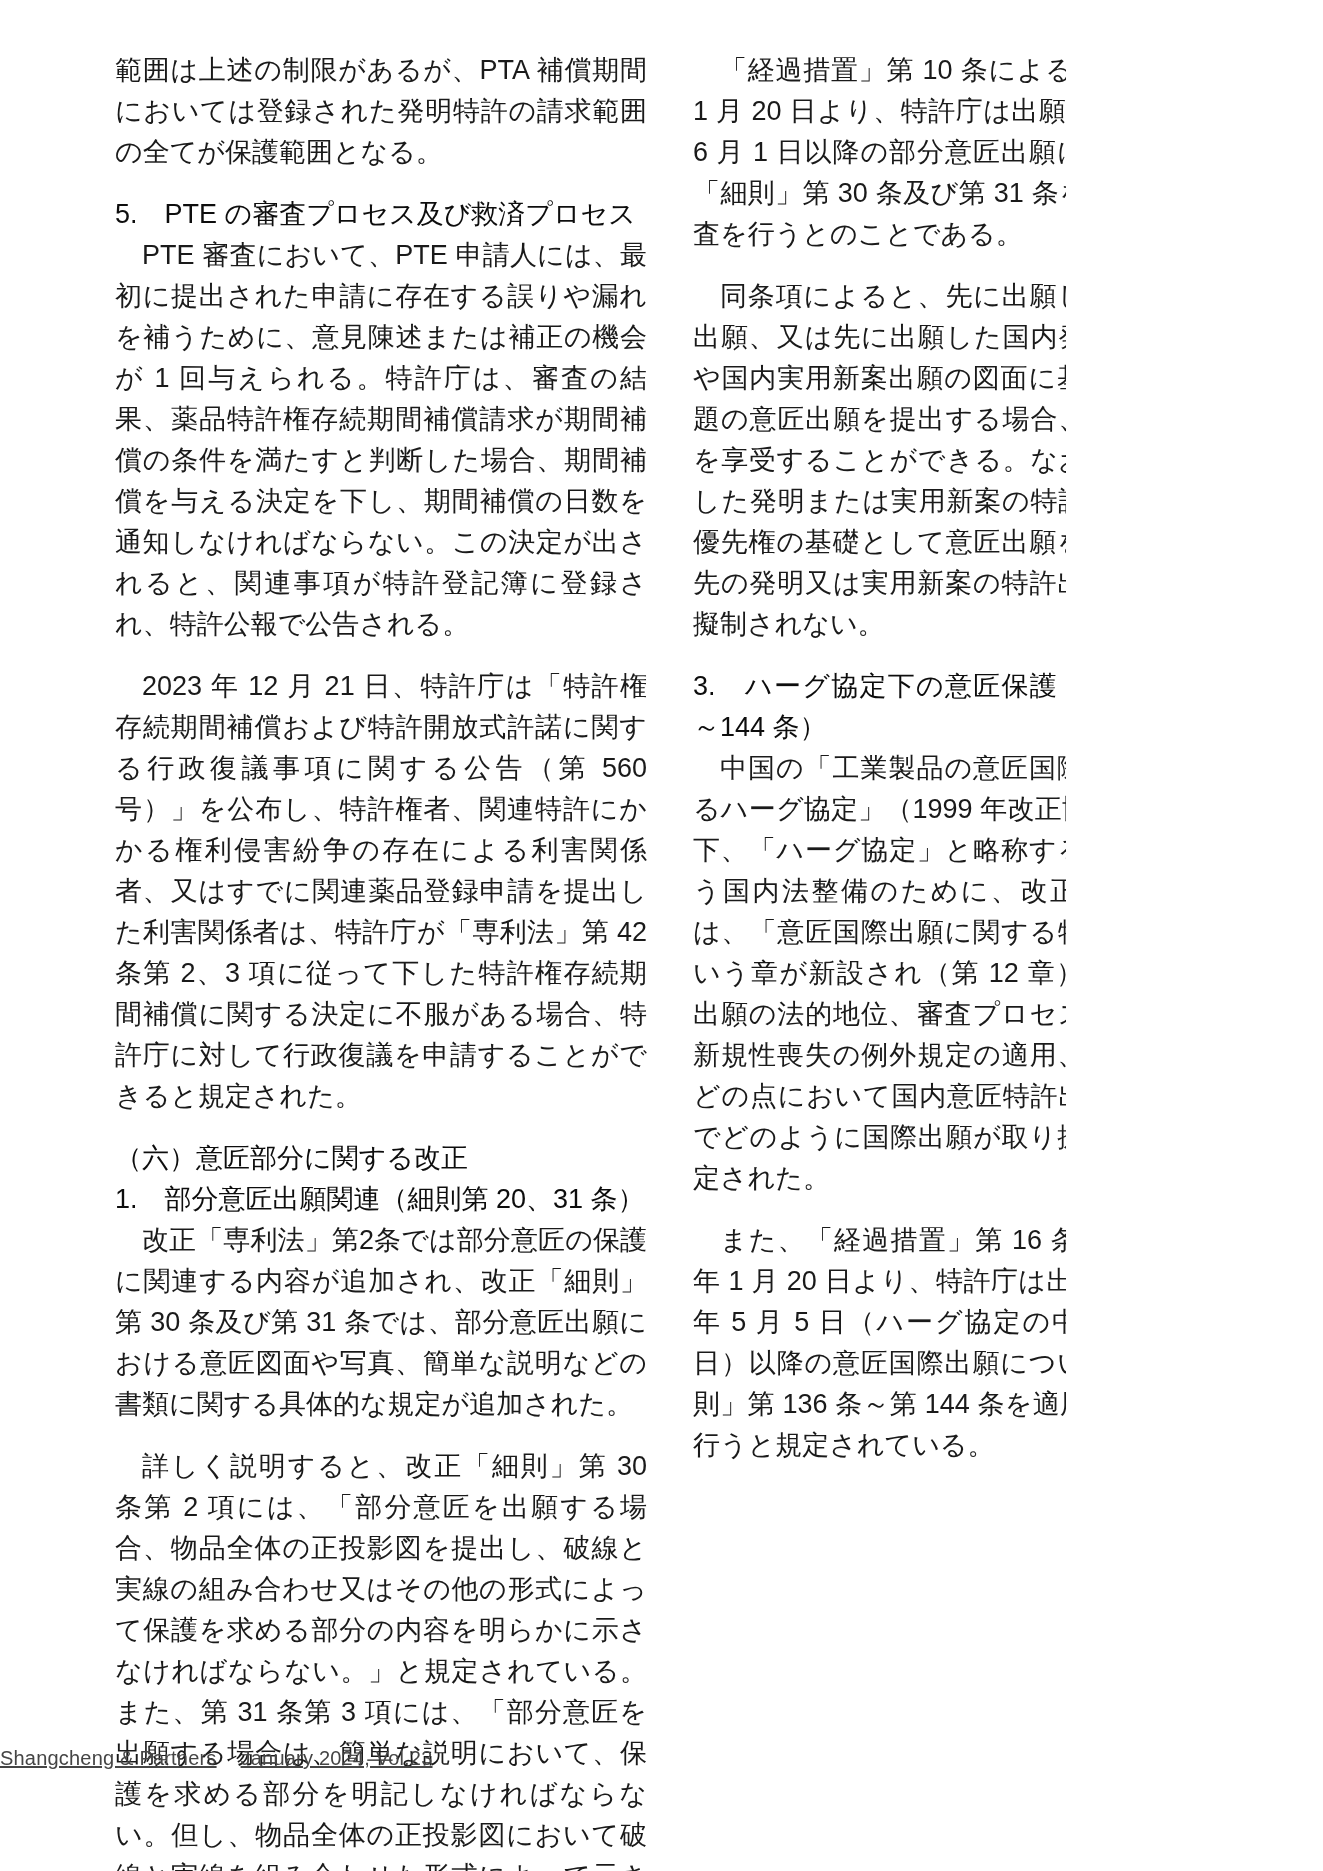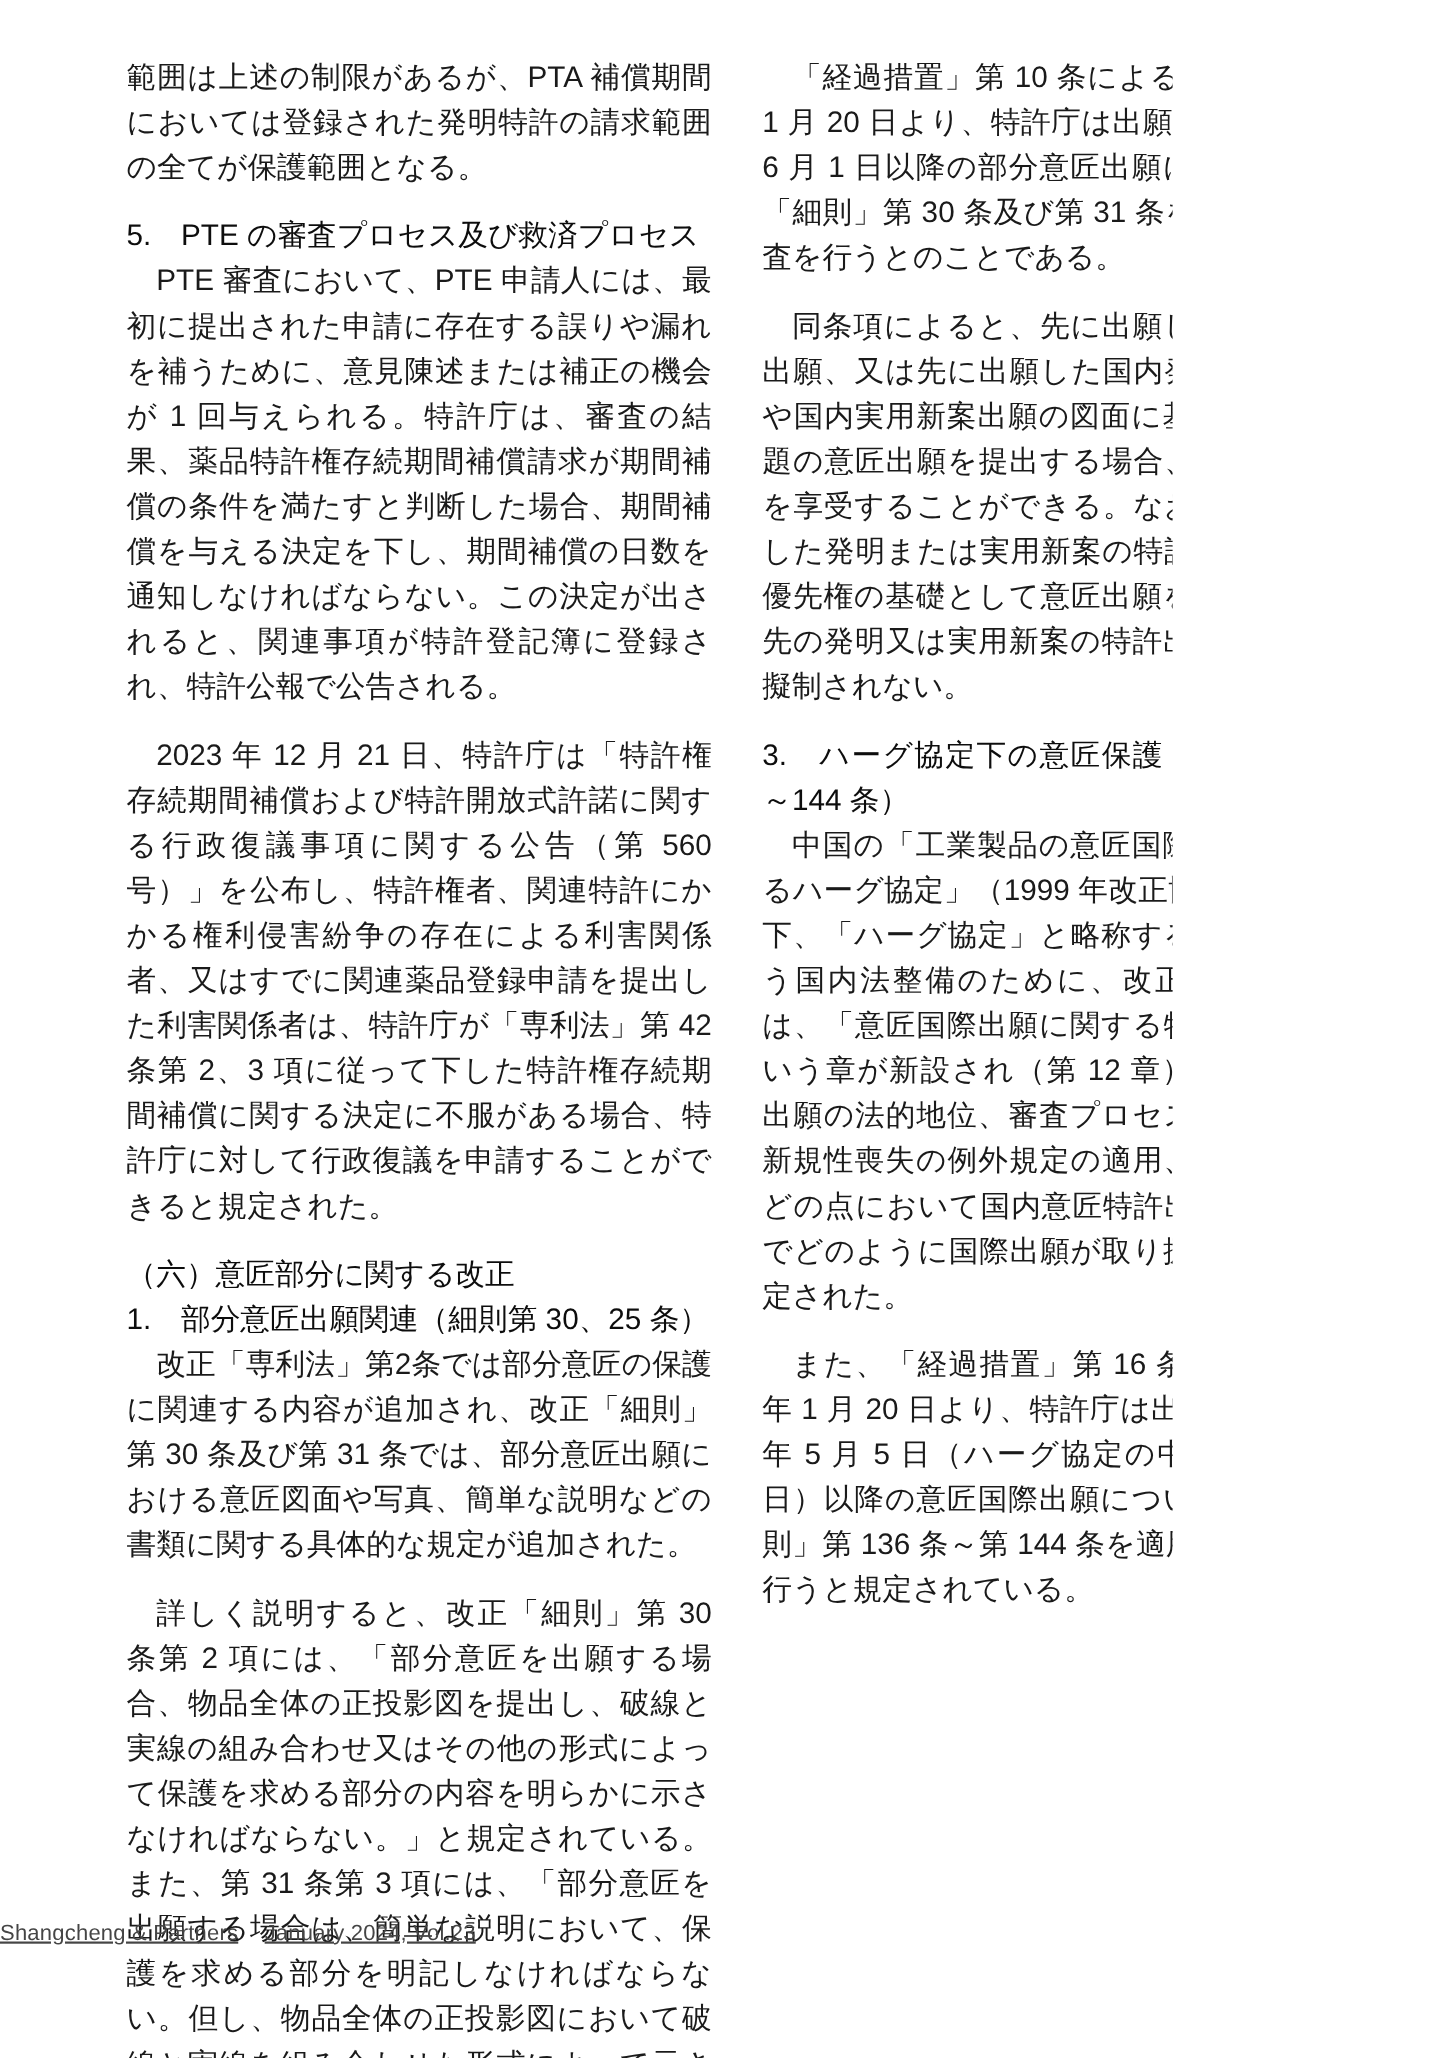--- a/index.html
+++ b/index.html
@@ -67,21 +67,21 @@
 
 <div class="page">
   <div class="columns">
 
     <div class="col">
       <p class="para noindent">範囲は上述の制限があるが、PTA 補償期間においては登録された発明特許の請求範囲の全てが保護範囲となる。</p>
       <h2 class="heading">5.　PTE の審査プロセス及び救済プロセス</h2>
       <p class="para">PTE 審査において、PTE 申請人には、最初に提出された申請に存在する誤りや漏れを補うために、意見陳述または補正の機会が 1 回与えられる。特許庁は、審査の結果、薬品特許権存続期間補償請求が期間補償の条件を満たすと判断した場合、期間補償を与える決定を下し、期間補償の日数を通知しなければならない。この決定が出されると、関連事項が特許登記簿に登録され、特許公報で公告される。</p>
       <p class="para">2023 年 12 月 21 日、特許庁は「特許権存続期間補償および特許開放式許諾に関する行政復議事項に関する公告（第 560 号）」を公布し、特許権者、関連特許にかかる権利侵害紛争の存在による利害関係者、又はすでに関連薬品登録申請を提出した利害関係者は、特許庁が「専利法」第 42 条第 2、3 項に従って下した特許権存続期間補償に関する決定に不服がある場合、特許庁に対して行政復議を申請することができると規定された。</p>
       <h2 class="heading">（六）意匠部分に関する改正</h2>
-      <h2 class="heading">1.　部分意匠出願関連（細則第 30、25 条）</h2>
+      <h2 class="heading">1.　部分意匠出願関連（細則第 20、31 条）</h2>
       <p class="para">改正「専利法」第2条では部分意匠の保護に関連する内容が追加され、改正「細則」第 30 条及び第 31 条では、部分意匠出願における意匠図面や写真、簡単な説明などの書類に関する具体的な規定が追加された。</p>
       <p class="para">詳しく説明すると、改正「細則」第 30 条第 2 項には、「部分意匠を出願する場合、物品全体の正投影図を提出し、破線と実線の組み合わせ又はその他の形式によって保護を求める部分の内容を明らかに示さなければならない。」と規定されている。また、第 31 条第 3 項には、「部分意匠を出願する場合は、簡単な説明において、保護を求める部分を明記しなければならない。但し、物品全体の正投影図において破線と実線を組み合わせた形式によって示された場合を除く。」と規定されている。</p>
     </div>
 
     <div class="col">
       <p class="para">「経過措置」第 10 条によると、2024 年 1 月 20 日より、特許庁は出願日が 2021 年 6 月 1 日以降の部分意匠出願に対し、改正「細則」第 30 条及び第 31 条を適用して審査を行うとのことである。</p>
       <p class="para">同条項によると、先に出願した国内意匠出願、又は先に出願した国内発明特許出願や国内実用新案出願の図面に基づき同じ主題の意匠出願を提出する場合、国内優先権を享受することができる。なお、先に出願した発明または実用新案の特許出願を国内優先権の基礎として意匠出願をした場合、先の発明又は実用新案の特許出願は取下げ擬制されない。</p>
       <h2 class="heading">3.　ハーグ協定下の意匠保護（細則第 136～144 条）</h2>
       <p class="para">中国の「工業製品の意匠国際登録に関するハーグ協定」（1999 年改正協定）　（以下、「ハーグ協定」と略称する）加盟に伴う国内法整備のために、改正「細則」では、「意匠国際出願に関する特別規定」という章が新設され（第 12 章）、意匠国際出願の法的地位、審査プロセス、優先権、新規性喪失の例外規定の適用、分割出願などの点において国内意匠特許出願制度の中でどのように国際出願が取り扱われるか規定された。</p>
       <p class="para">また、「経過措置」第 16 条では、2024 年 1 月 20 日より、特許庁は出願日が 2022 年 5 月 5 日（ハーグ協定の中国での発効日）以降の意匠国際出願について改正「細則」第 136 条～第 144 条を適用して審査を行うと規定されている。</p>

